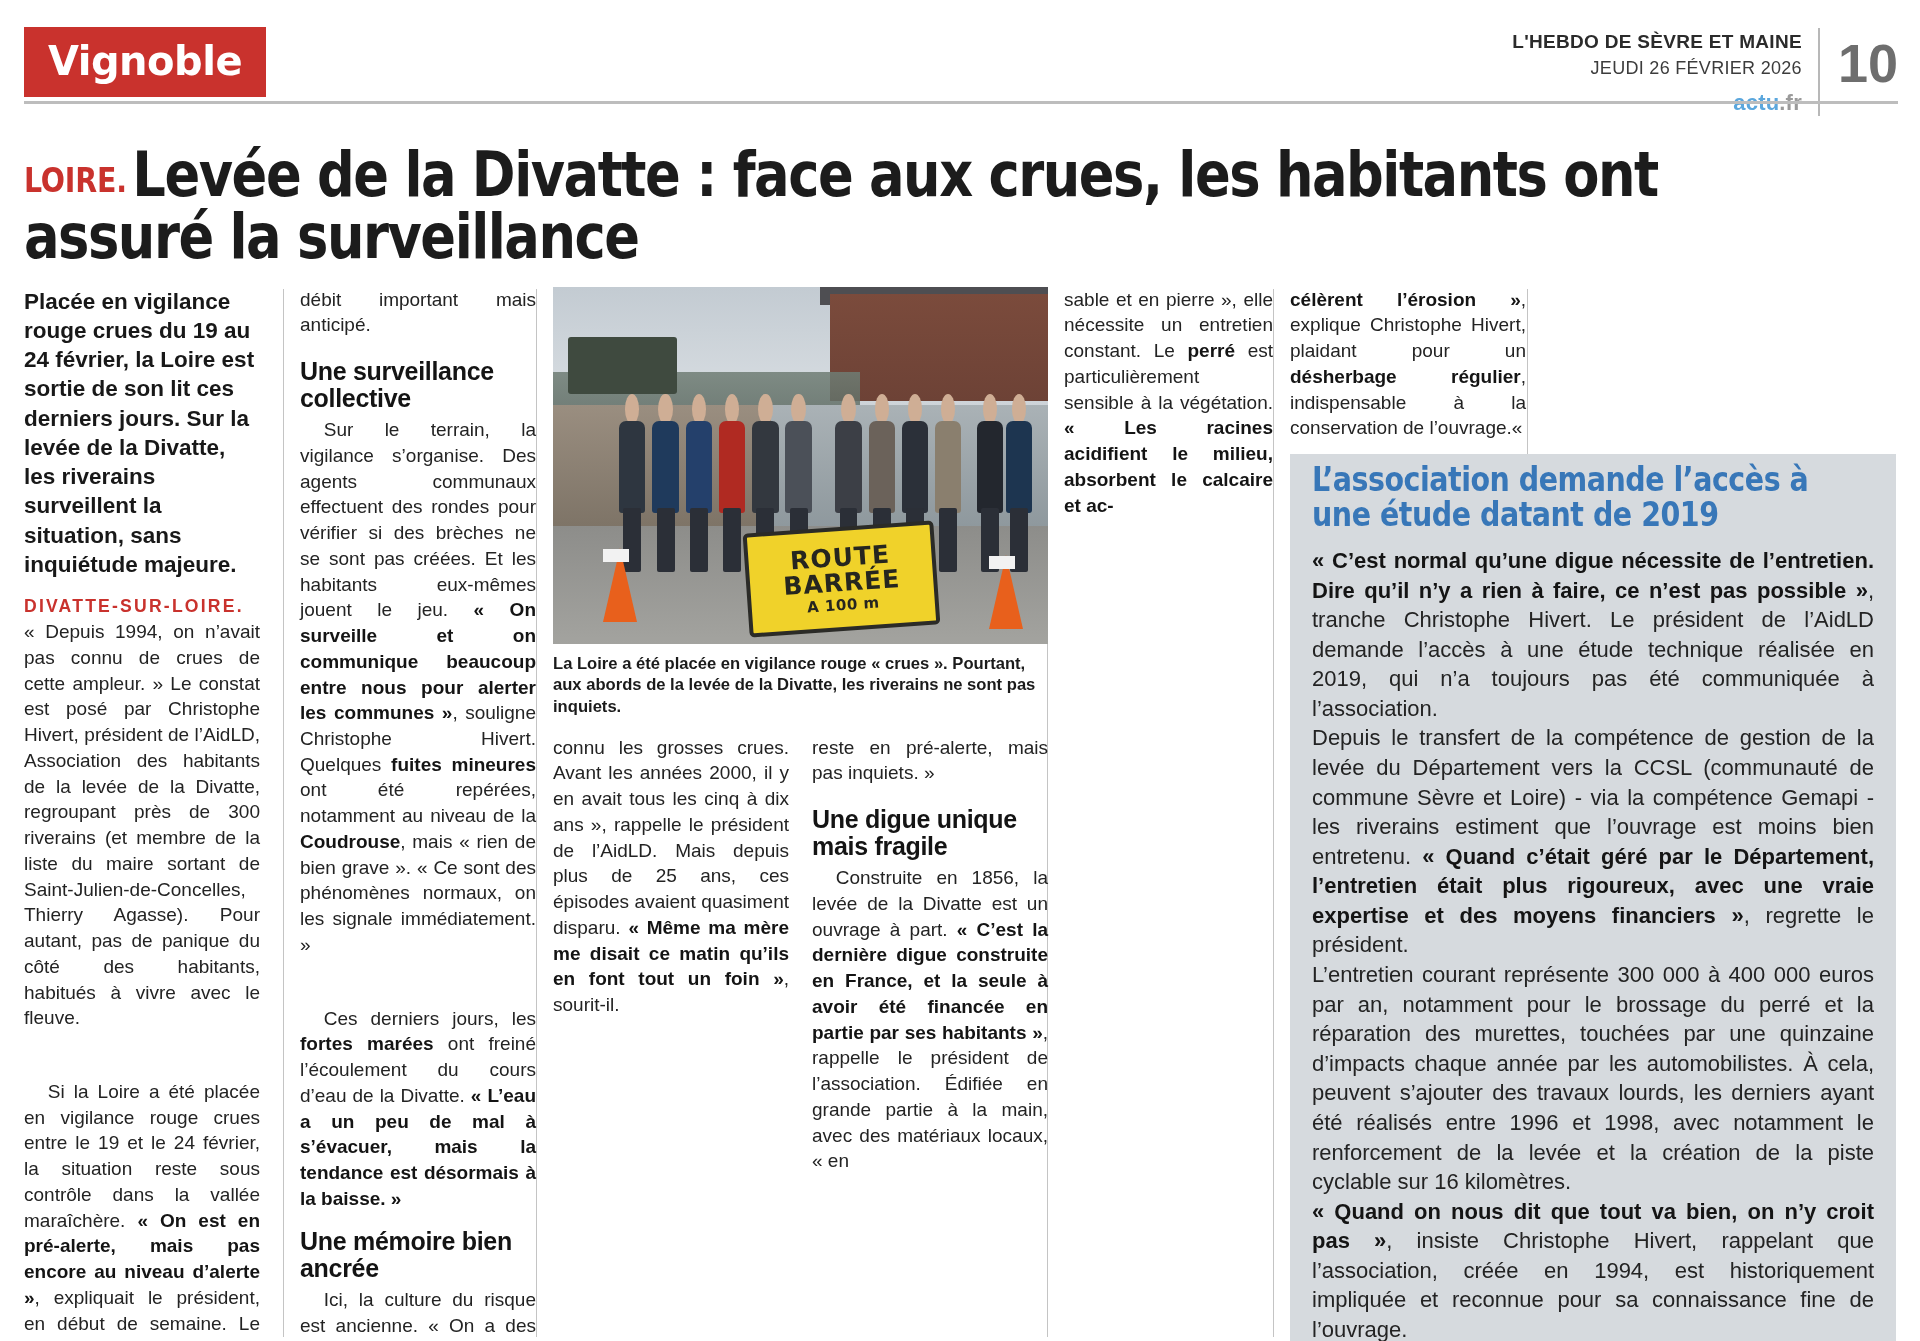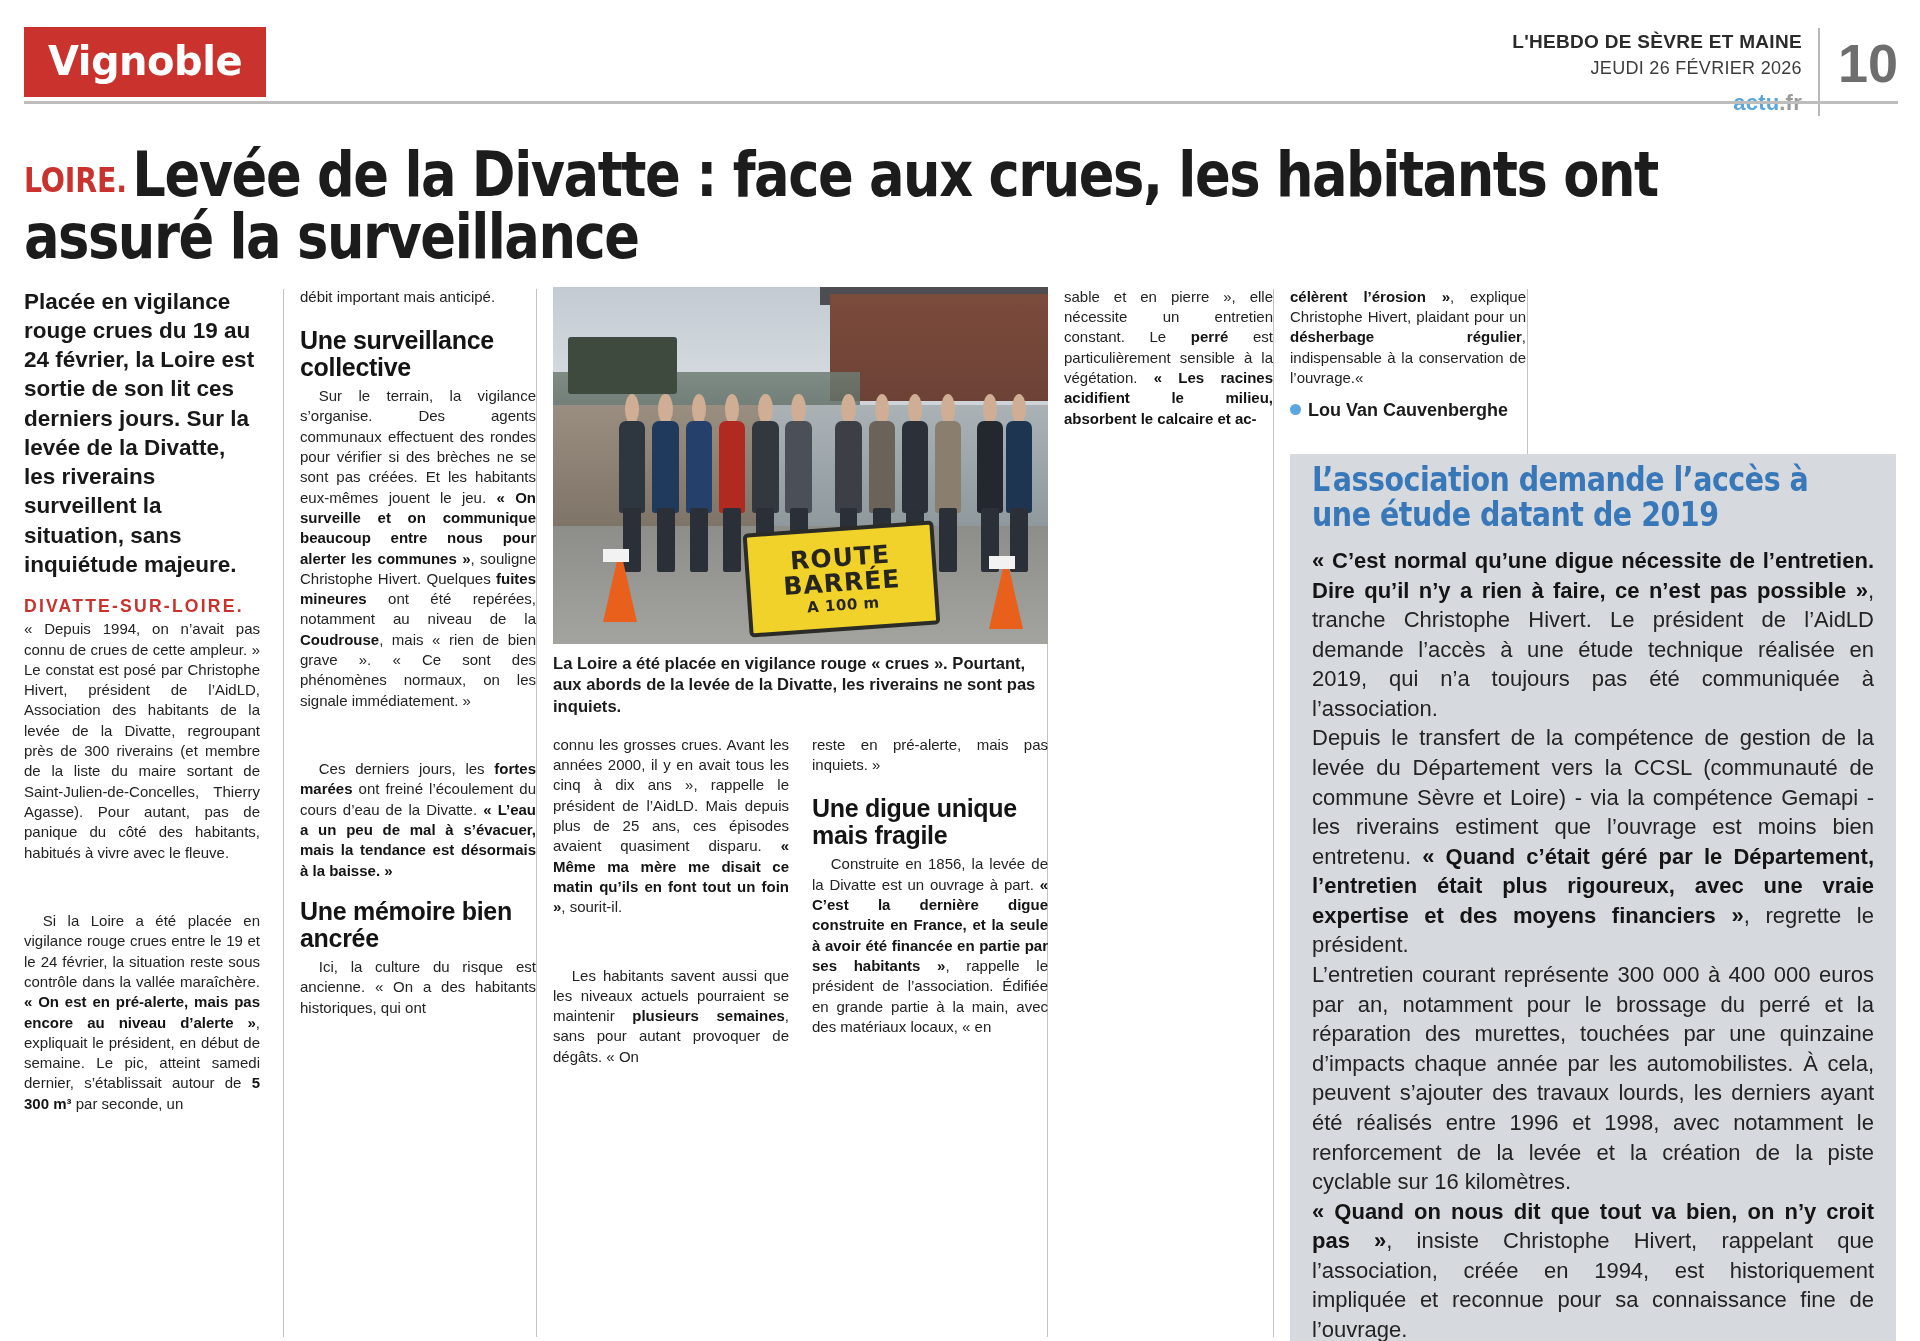--- a/index.html
+++ b/index.html
@@ -132,21 +132,21 @@
   }
   .col-rule {
     position: absolute;
     width: 1px;
     background: #c4c4c4;
     top: 2px;
   }
 
   p.body-text {
     margin: 0 0 0 0;
-    font-size: 15px;
+    font-size: 19px;
     line-height: 1.355;
     text-align: justify;
     color: #232323;
     hyphens: manual;
   }
   p.body-text + p.body-text { text-indent: 1.25em; margin-top: 48px; }
   p.body-text.noindent { text-indent: 0; }
 
   .lede {
     font-size: 22.5px;
@@ -451,21 +451,20 @@
         <span class="l1">ROUTE</span>
         <span class="l2">BARRÉE</span>
         <span class="l3">A 100 m</span>
       </div>
     </div>
     <div class="photo-caption">La Loire a été placée en vigilance rouge « crues ». Pourtant, aux abords de la levée de la Divatte, les riverains ne sont pas inquiets.</div>
   </div>
 
   <div class="col" style="left:529px; width:236px; top:448px;">
     <p class="body-text noindent"><span>connu les grosses crues. Avant les années 2000, il y en avait tous les cinq à dix ans », rappelle le président de l’AidLD. Mais depuis plus de 25 ans, ces épisodes avaient quasiment disparu. </span><b class="strong">« Même ma mère me disait ce matin qu’ils en font tout un foin »</b><span>, sourit-il.</span></p>
-    <p class="body-text"><span>Les habitants savent aussi que les niveaux actuels pourraient se maintenir </span><b class="strong">plusieurs semaines</b><span>, sans pour autant provoquer de dégâts. « On</span></p>
   </div>
 
   <div class="col" style="left:788px; width:236px; top:448px;">
     <p class="body-text noindent">reste en pré-alerte, mais pas inquiets. »</p>
     <h3 class="subhead">Une digue unique mais fragile</h3>
     <p class="body-text noindent" style="text-indent:1.25em;"><span>Construite en 1856, la levée de la Divatte est un ouvrage à part. </span><b class="strong">« C’est la dernière digue construite en France, et la seule à avoir été financée en partie par ses habitants »</b><span>, rappelle le président de l’association. Édifiée en grande partie à la main, avec des matériaux locaux, « en</span></p>
   </div>
 
   <div class="col" style="left:1040px; width:209px;">
     <p class="body-text noindent"><span>sable et en pierre », elle nécessite un entretien constant. Le </span><b class="strong">perré</b><span> est particulièrement sensible à la végétation. </span><b class="strong">« Les racines acidifient le milieu, absorbent le calcaire et ac-</b></p>

